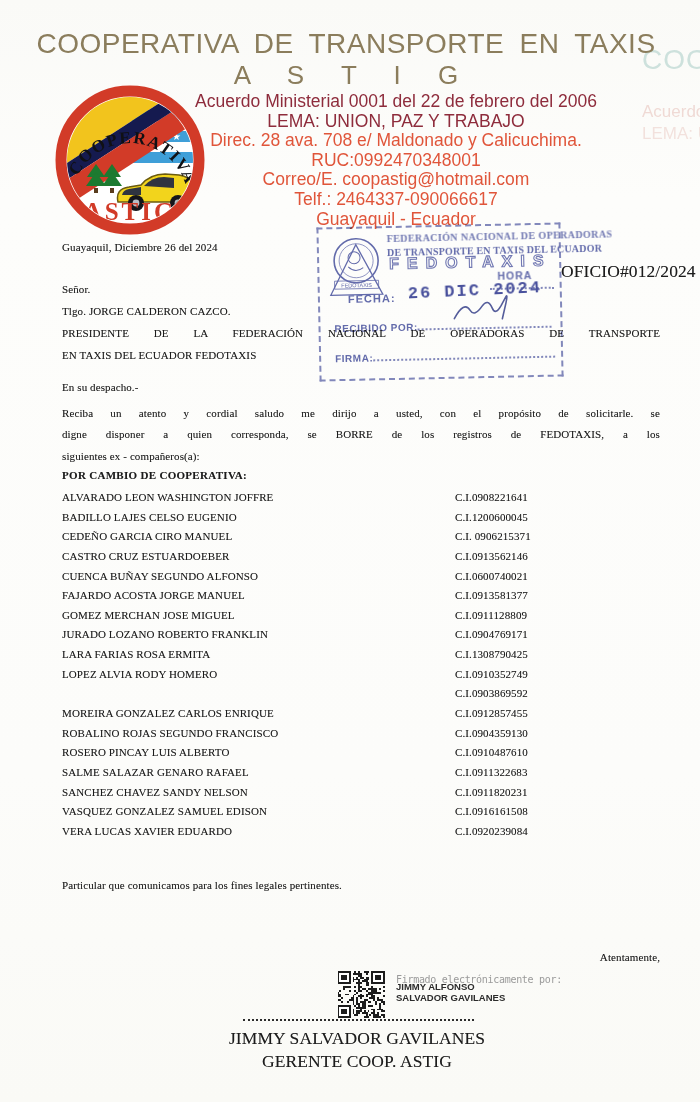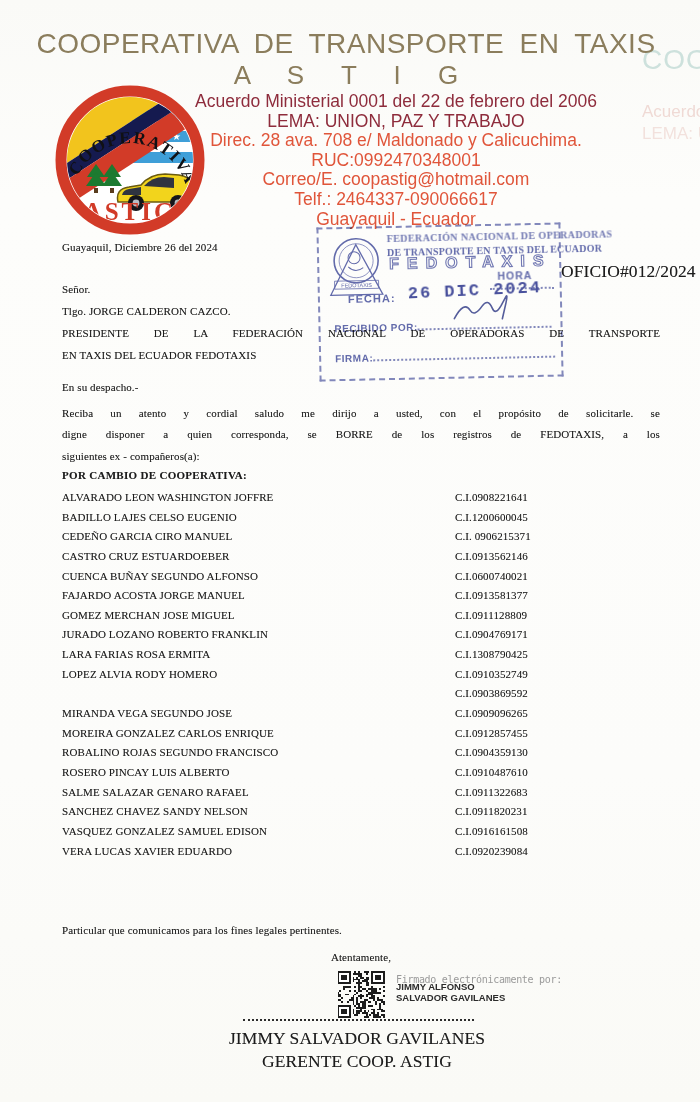--- a/index.html
+++ b/index.html
@@ -51,23 +51,23 @@
   .tlgo{top:305px}
   .cargo1{top:327px}
   .cargo2{top:349px}
   .despacho{top:381px}
   .parrafo{top:403px;line-height:21.4px}
   .rheading{top:469px;font-weight:bold;letter-spacing:.3px}
   .roster{top:491px}
   .roster-row{position:relative;height:19.65px;font-size:11px;letter-spacing:.1px;
     text-shadow:0 0 .4px rgba(20,20,20,.35)}
   .roster-ci{position:absolute;left:393px;top:0}
-  .cierre1{top:924px}
+  .cierre1{top:879px}
   .cierre2{top:908px;line-height:21.6px}
-  .atentamente{top:951px;text-align:center}
+  .atentamente{top:951px;text-align:right}
 
   
   .qr{left:332px;top:971px;width:58px;height:47px}
   .qr svg{width:100%;height:100%}
   .sig-note{left:396px;top:974px;font-family:"DejaVu Sans Mono",monospace;
     font-size:10px;color:#9a9a9a;letter-spacing:-.3px;white-space:nowrap}
   .sig-name-sm{left:396px;top:982px;font-family:Liberation Sans, sans-serif;
     font-weight:bold;font-size:9.5px;line-height:10.5px;color:#2b2b2b;white-space:nowrap}
   .dotline{left:243px;top:1009px;width:231px;height:12px;
     border-bottom:2.6px dotted #2c2c2c}
@@ -210,21 +210,20 @@
       <div class="roster-row"><span class="roster-name">BADILLO LAJES CELSO EUGENIO</span><span class="roster-ci">C.I.1200600045</span></div>
       <div class="roster-row"><span class="roster-name">CEDEÑO GARCIA CIRO MANUEL</span><span class="roster-ci">C.I. 0906215371</span></div>
       <div class="roster-row"><span class="roster-name">CASTRO CRUZ ESTUARDOEBER</span><span class="roster-ci">C.I.0913562146</span></div>
       <div class="roster-row"><span class="roster-name">CUENCA BUÑAY SEGUNDO ALFONSO</span><span class="roster-ci">C.I.0600740021</span></div>
       <div class="roster-row"><span class="roster-name">FAJARDO ACOSTA JORGE MANUEL</span><span class="roster-ci">C.I.0913581377</span></div>
       <div class="roster-row"><span class="roster-name">GOMEZ MERCHAN JOSE MIGUEL</span><span class="roster-ci">C.I.0911128809</span></div>
       <div class="roster-row"><span class="roster-name">JURADO LOZANO ROBERTO FRANKLIN</span><span class="roster-ci">C.I.0904769171</span></div>
       <div class="roster-row"><span class="roster-name">LARA FARIAS ROSA ERMITA</span><span class="roster-ci">C.I.1308790425</span></div>
       <div class="roster-row"><span class="roster-name">LOPEZ ALVIA RODY HOMERO</span><span class="roster-ci">C.I.0910352749</span></div>
       <div class="roster-row"><span class="roster-ci">C.I.0903869592</span></div>
-      <div class="roster-row"><span class="roster-name">MIRANDA VEGA SEGUNDO JOSE</span><span class="roster-ci">C.I.0909096265</span></div>
       <div class="roster-row"><span class="roster-name">MOREIRA GONZALEZ CARLOS ENRIQUE</span><span class="roster-ci">C.I.0912857455</span></div>
       <div class="roster-row"><span class="roster-name">ROBALINO ROJAS SEGUNDO FRANCISCO</span><span class="roster-ci">C.I.0904359130</span></div>
       <div class="roster-row"><span class="roster-name">ROSERO PINCAY LUIS ALBERTO</span><span class="roster-ci">C.I.0910487610</span></div>
       <div class="roster-row"><span class="roster-name">SALME SALAZAR GENARO RAFAEL</span><span class="roster-ci">C.I.0911322683</span></div>
       <div class="roster-row"><span class="roster-name">SANCHEZ CHAVEZ SANDY NELSON</span><span class="roster-ci">C.I.0911820231</span></div>
       <div class="roster-row"><span class="roster-name">VASQUEZ GONZALEZ SAMUEL EDISON</span><span class="roster-ci">C.I.0916161508</span></div>
       <div class="roster-row"><span class="roster-name">VERA LUCAS XAVIER EDUARDO</span><span class="roster-ci">C.I.0920239084</span></div>
     </div>
 
   <div class="abs t block cierre1">Particular que comunicamos para los fines legales pertinentes.</div>

